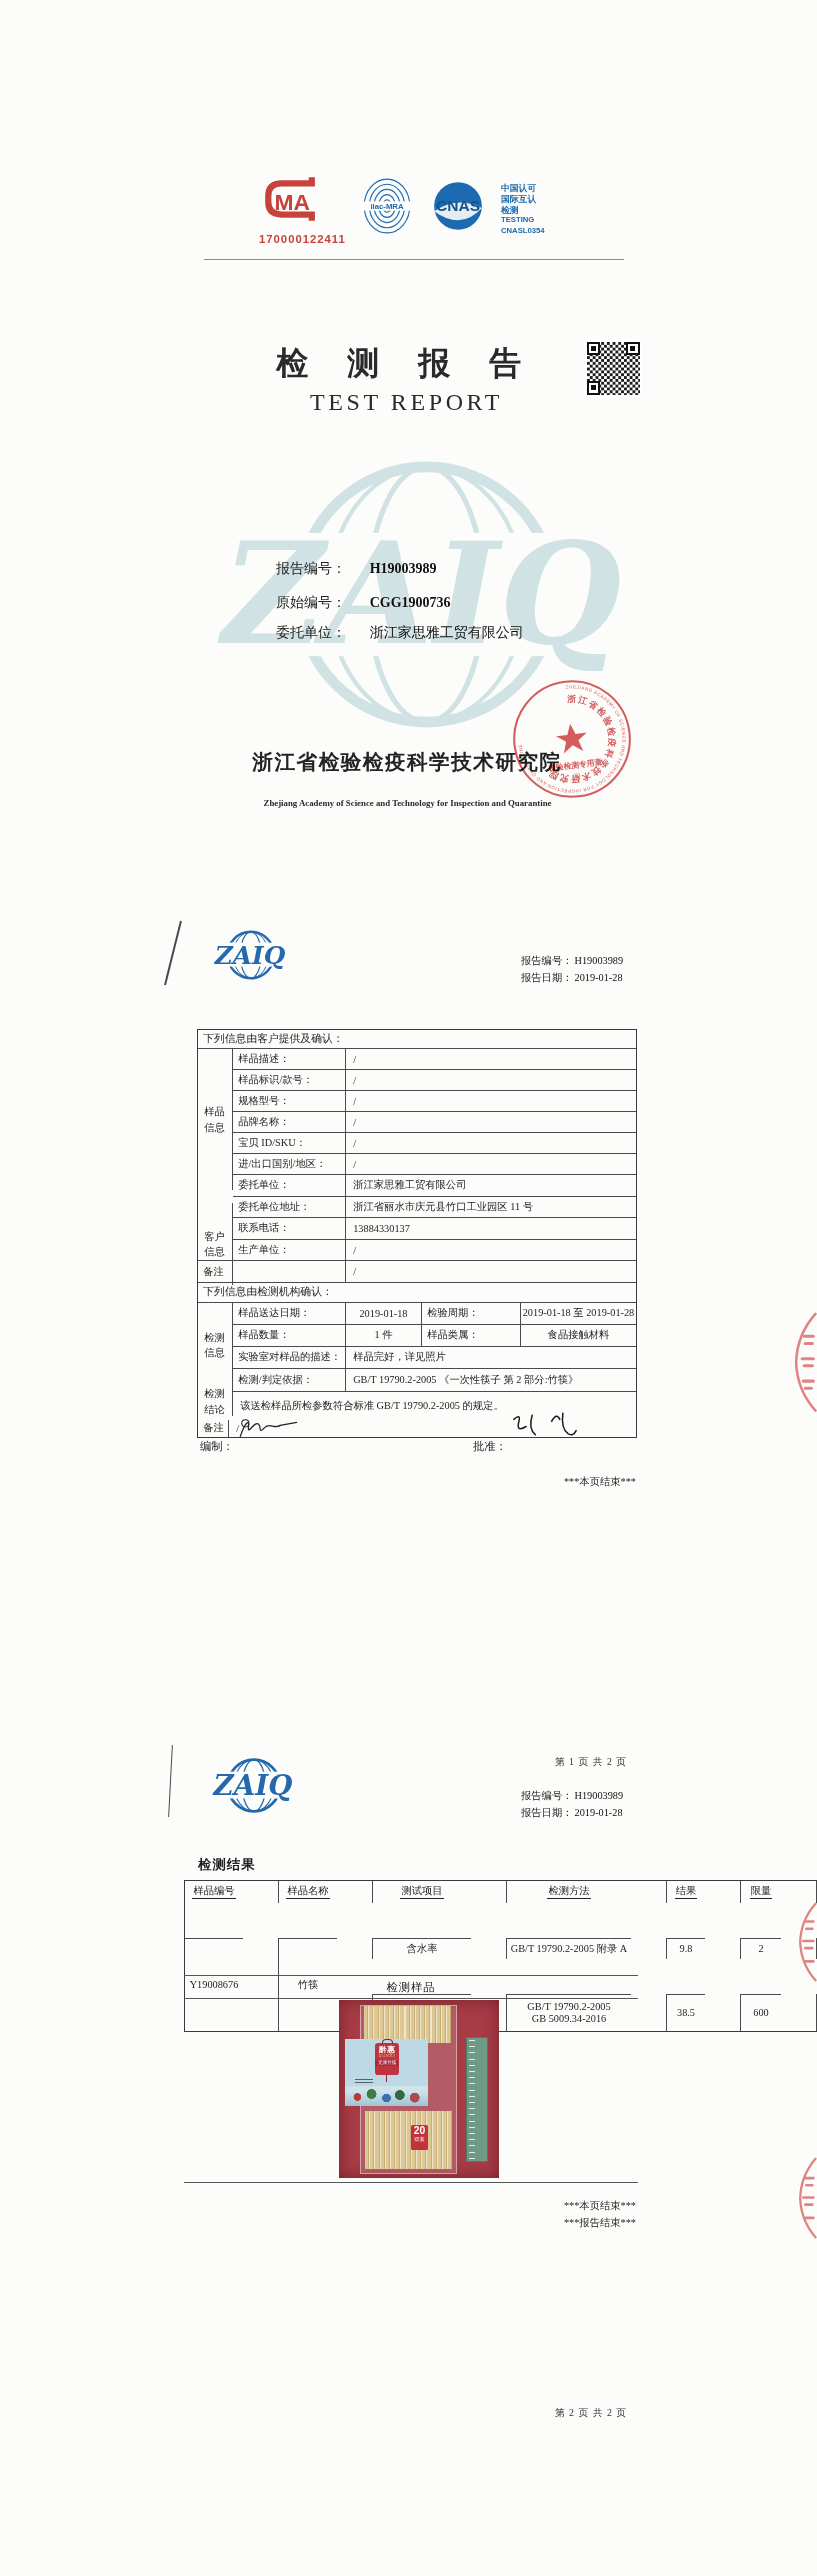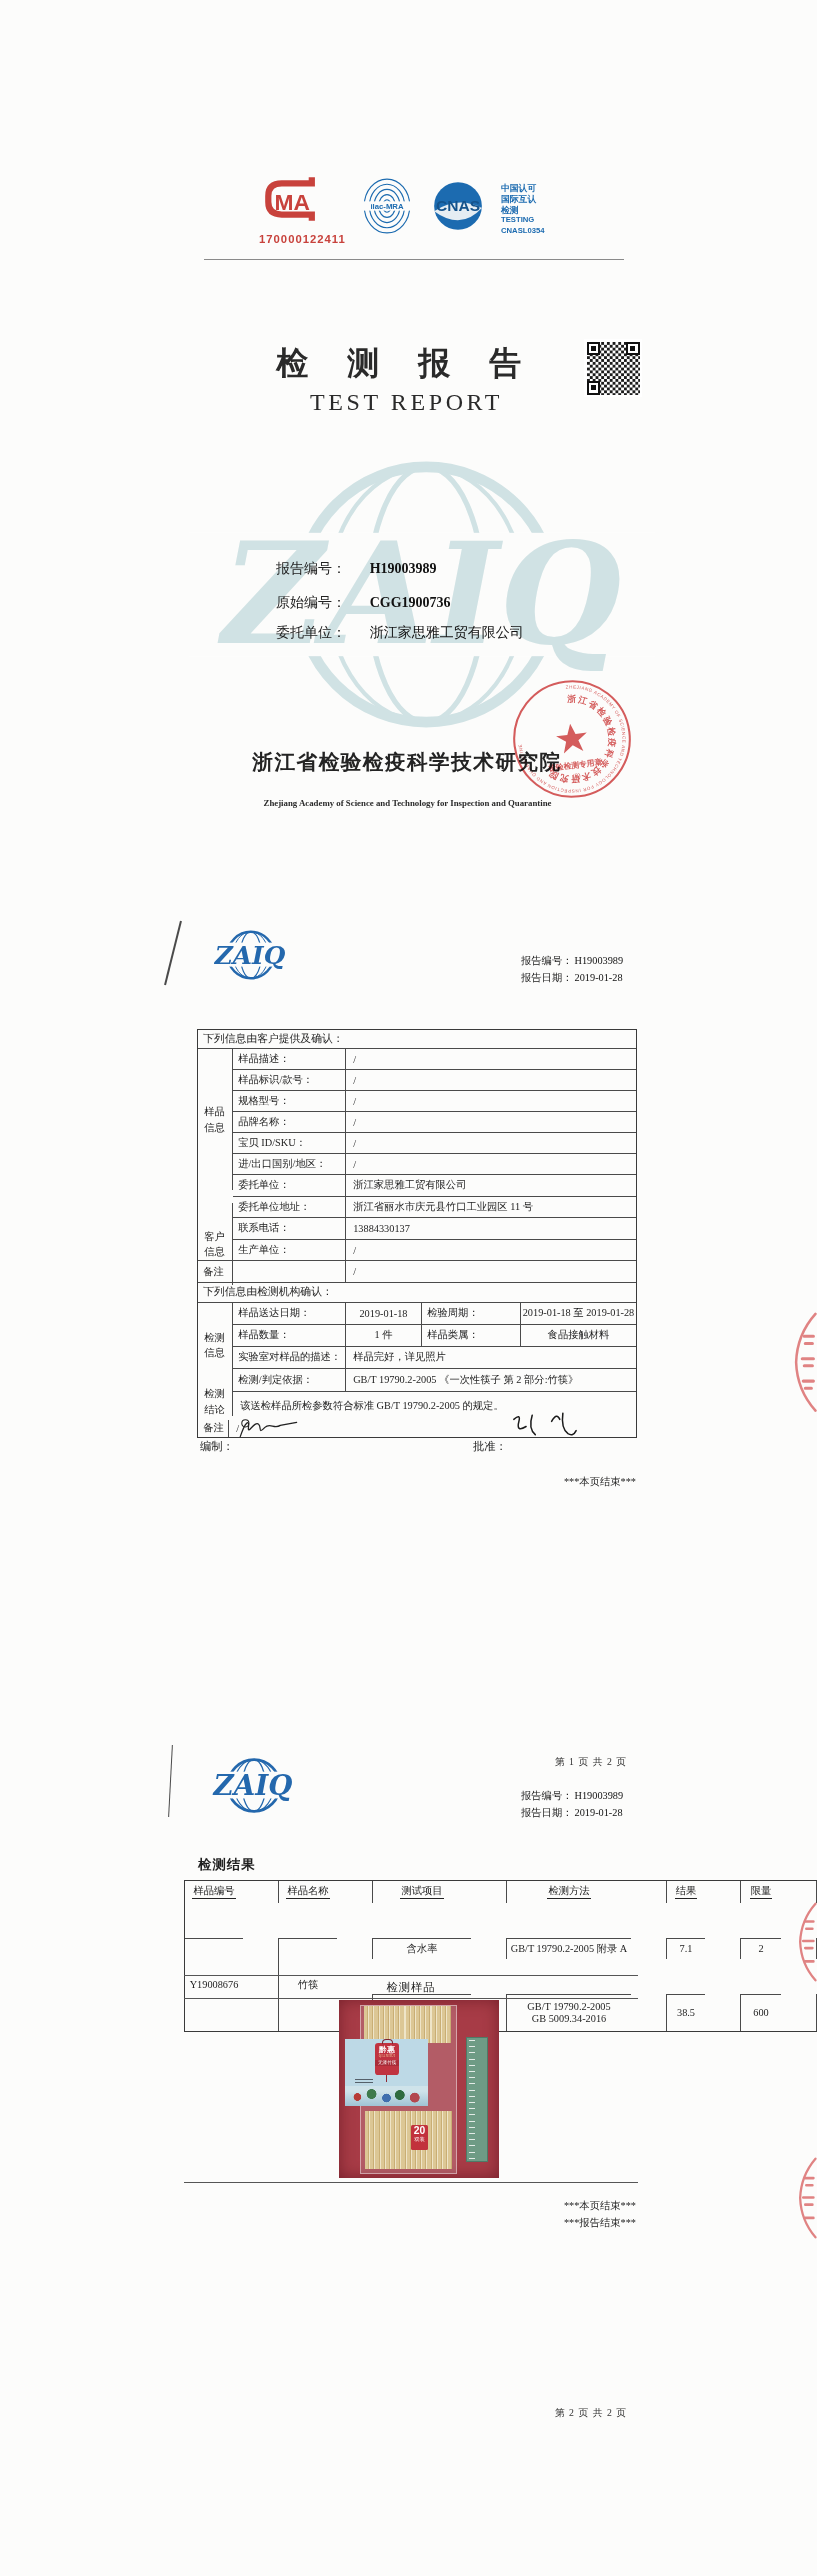--- a/index.html
+++ b/index.html
@@ -397,21 +397,21 @@
       </div>
     <div class="rc nt rhead">
         <span>单位</span>
       </div>
 
     <div class="rc nl" style="grid-row:2/4;grid-column:1">Y19008676</div>
     <div class="rc" style="grid-row:2/4;grid-column:2">竹筷</div>
 
     <div class="rc" style="grid-row:2;grid-column:3">含水率</div>
     <div class="rc" style="grid-row:2;grid-column:4">GB/T 19790.2-2005 附录 A</div>
-    <div class="rc" style="grid-row:2;grid-column:5">7.1</div>
+    <div class="rc" style="grid-row:2;grid-column:5">9.8</div>
     <div class="rc" style="grid-row:2;grid-column:6">2</div>
     <div class="rc" style="grid-row:2;grid-column:7">%</div>
 
     <div class="rc" style="grid-row:3;grid-column:3">
       <div>二氧化硫浸出量</div>
       <div>（以 SO₂ 计）</div>
     </div>
     <div class="rc" style="grid-row:3;grid-column:4">
       <div>GB/T 19790.2-2005</div>
       <div>GB 5009.34-2016</div>

